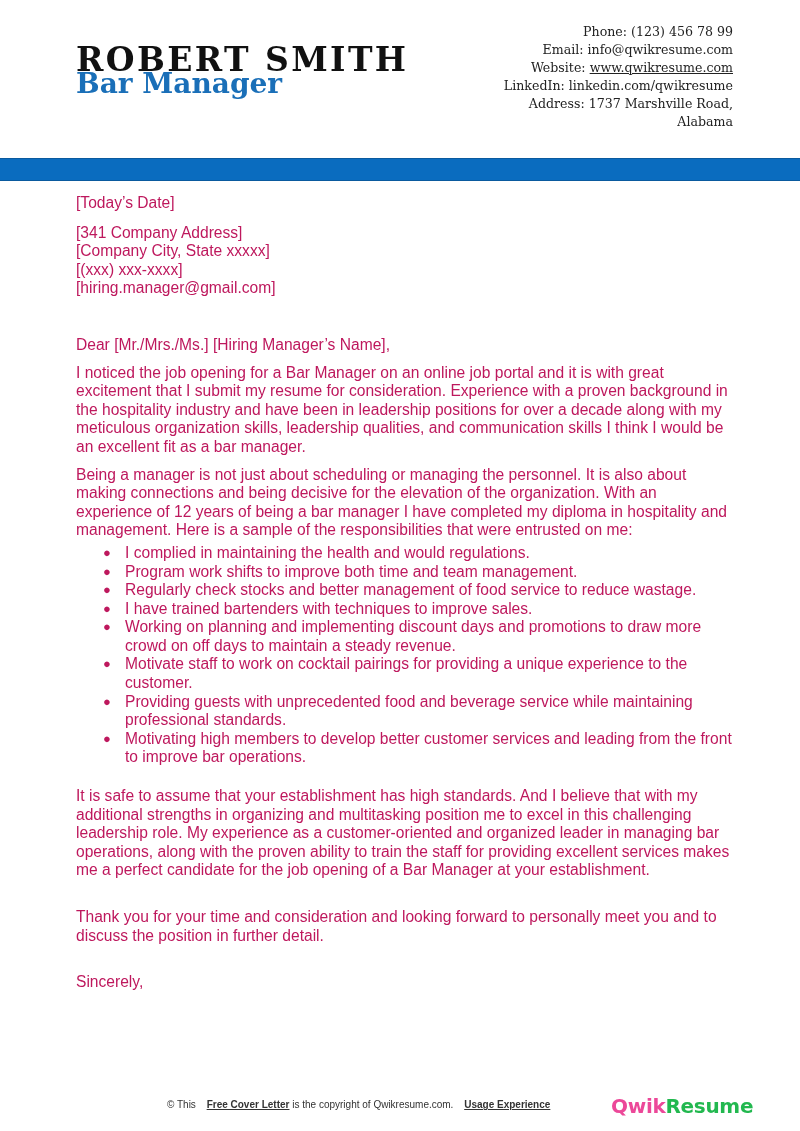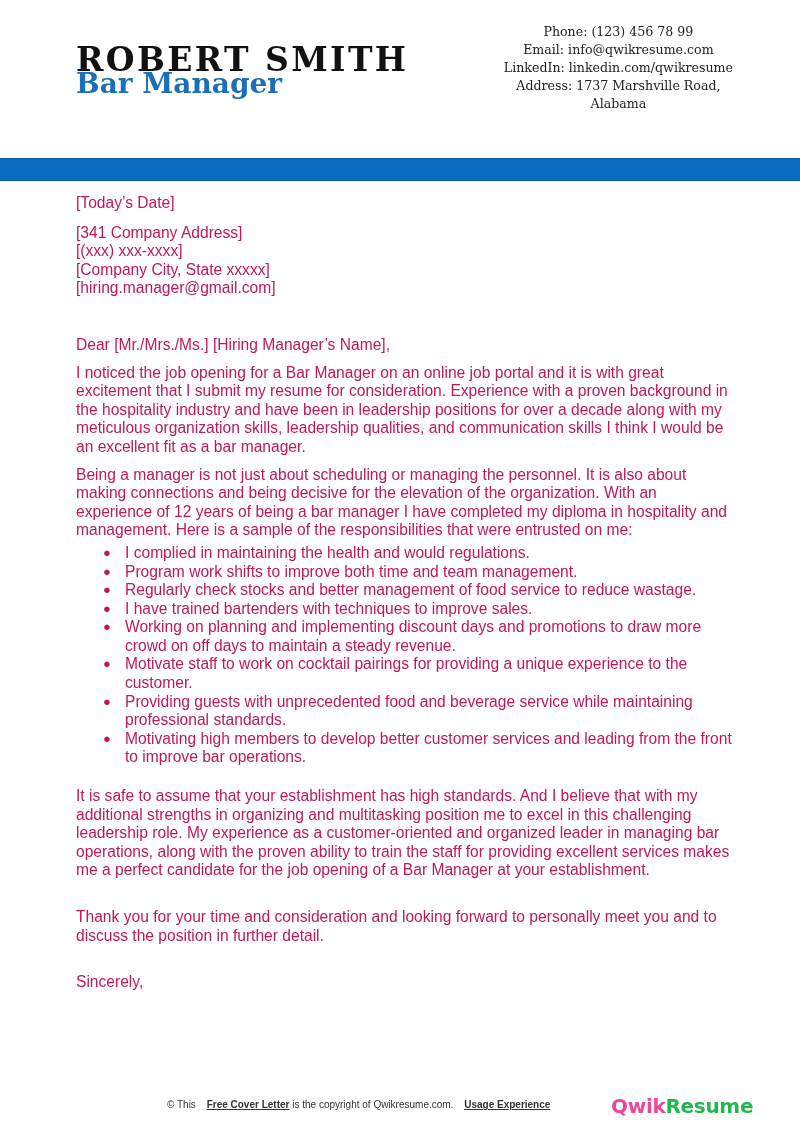--- a/index.html
+++ b/index.html
@@ -35,21 +35,21 @@
       font-weight: bold;
       font-size: 28px;
       color: #1a6fb8;
       line-height: 36px;
       margin: 0;
     }
     .contact {
       position: absolute;
       right: 67px;
       top: 23px;
-      text-align: center;
+      text-align: right;
       font-family: "DejaVu Serif", "Liberation Serif", serif;
       font-size: 12.6px;
       line-height: 18px;
       color: #222222;
     }
     .contact .row { white-space: nowrap; }
     .contact .link { text-decoration: underline; color: #222222; }
     .blue-bar {
       position: absolute;
       left: 0;
@@ -124,32 +124,33 @@
   </style>
 </head>
 <body>
 
 <h1 class="header-name">ROBERT SMITH</h1>
 <h2 class="header-title">Bar Manager</h2>
 
 <div class="contact">
   <div class="row">Phone: (123) 456 78 99</div>
   <div class="row">Email: info@qwikresume.com</div>
+  <div class="row"><span>Website: </span><a class="link">www.qwikresume.com</a></div>
   <div class="row">LinkedIn: linkedin.com/qwikresume</div>
   <div class="row">Address: 1737 Marshville Road,</div>
   <div class="row">Alabama</div>
 </div>
 
 <div class="blue-bar"></div>
 
 <div class="content">
   <p class="date">[Today’s Date]</p>
   <p class="addr-line">[341 Company Address]</p>
+  <p class="addr-line">[Company City, State xxxxx]</p>
   <p class="addr-line">[(xxx) xxx-xxxx]</p>
-  <p class="addr-line">[Company City, State xxxxx]</p>
   <p class="addr-line">[hiring.manager@gmail.com]</p>
 
   <div class="gap-salutation"></div>
 
   <p class="salutation">Dear [Mr./Mrs./Ms.] [Hiring Manager’s Name],</p>
   <p class="para">I noticed the job opening for a Bar Manager on an online job portal and it is with great excitement that I submit my resume for consideration. Experience with a proven background in the hospitality industry and have been in leadership positions for over a decade along with my meticulous organization skills, leadership qualities, and communication skills I think I would be an excellent fit as a bar manager.</p>
   <p>Being a manager is not just about scheduling or managing the personnel. It is also about making connections and being decisive for the elevation of the organization. With an experience of 12 years of being a bar manager I have completed my diploma in hospitality and management. Here is a sample of the responsibilities that were entrusted on me:</p>
 
   <ul class="duties">
     <li><span class="bullet">●</span><span>I complied in maintaining the health and would regulations.</span></li>

